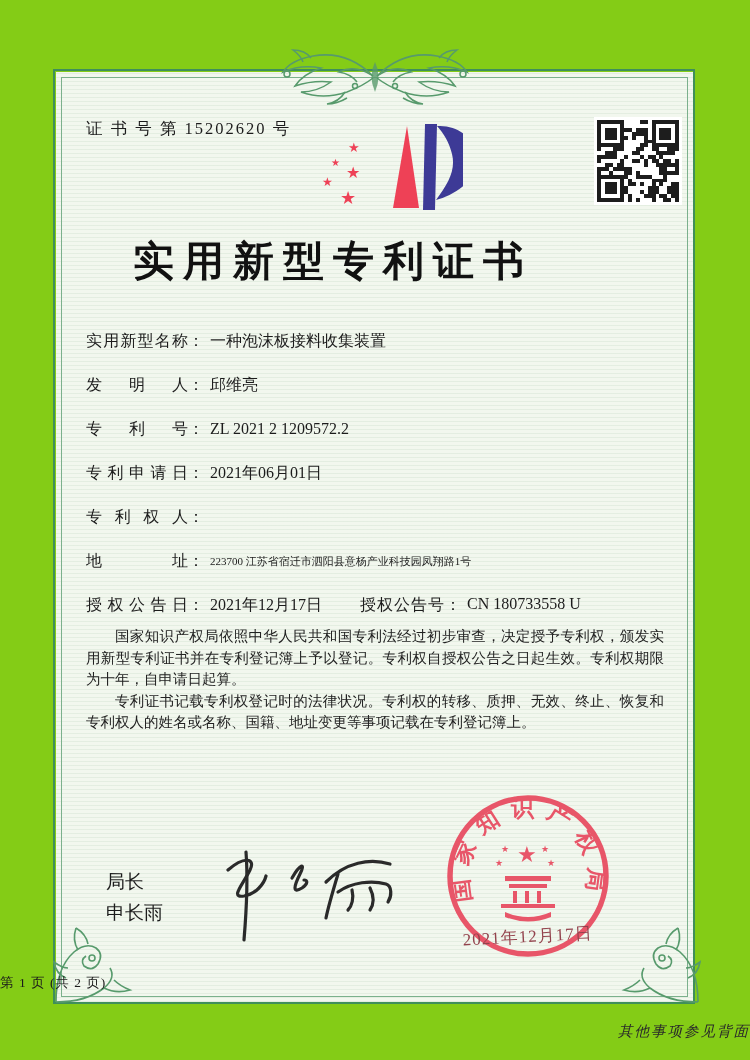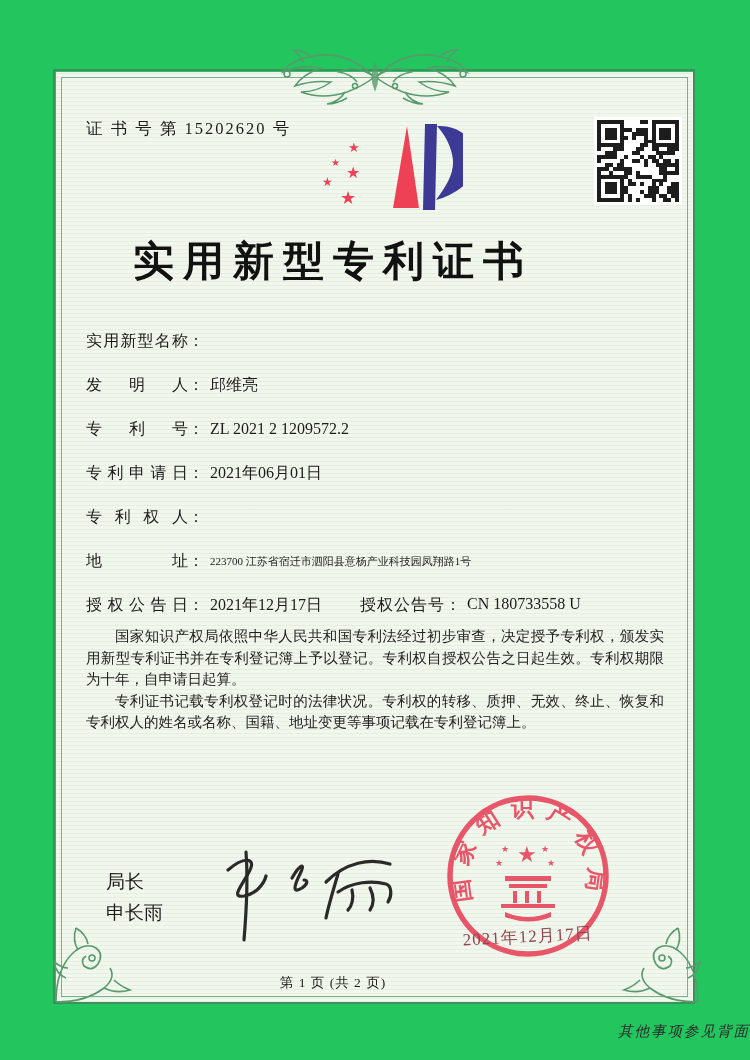--- a/index.html
+++ b/index.html
@@ -1,18 +1,18 @@
 <!DOCTYPE html>
 <html><head>
 <meta charset="utf-8">
 <style>
   html,body{margin:0;padding:0;background:#ffffff;}
   .page{
     position:relative; width:750px; height:1060px; margin:0 auto;
-    background:#22c55e; overflow:hidden;
+    background:#84cc16; overflow:hidden;
     font-family:"Liberation Serif","DejaVu Serif",serif;
     color:#1c1c1c;
   }
   
   .paper-texture{
     position:absolute; left:56px; top:72px; width:637px; height:930px;
     background:
       repeating-linear-gradient(0deg, rgba(140,180,145,0.14) 0 1px, transparent 1px 4px),
       #f2f7ee;
     z-index:0;
@@ -65,21 +65,21 @@
     font-size:14.5px; line-height:21.5px; text-align:justify; color:#222;
   }
   .bodytext p{margin:0; text-indent:2em;}
   
   .sig-labels{position:absolute; left:106px; top:866px; z-index:3; font-size:19px; line-height:31px;}
   .sig-script{position:absolute; left:200px; top:838px; z-index:4;}
   
   .seal{position:absolute; left:433px; top:790px; z-index:5; opacity:0.92;}
   
   .page-info{
-    position:absolute; left:0; top:974px; width:666px; text-align:center;
+    position:absolute; left:0; top:974px; width:666px; 
     font-size:13.5px; z-index:3; letter-spacing:1px;
   }
   .back-note{
     position:absolute; left:0; top:1022px; width:750px; text-align:right;
     font-size:14.5px; z-index:3; color:#2a2a2a; letter-spacing:2px; font-style:italic;
   }
 </style>
 </head>
 <body>
 
@@ -582,20 +582,21 @@
       <div></div>
       <div class="d"></div>
     </div>
 
   <div class="title">实用新型专利证书</div>
 
   <div class="fields">
     <div class="frow">
       <span class="flabel">实用新型名称</span>
         <span class="fcolon">：</span>
+      <span class="fvalue">一种泡沫板接料收集装置</span>
     </div>
     <div class="frow">
       <span class="flabel">发明人</span>
         <span class="fcolon">：</span>
       <span class="fvalue">邱维亮</span>
     </div>
     <div class="frow">
       <span class="flabel">专利号</span>
         <span class="fcolon">：</span>
       <span class="fvalue">ZL 2021 2 1209572.2</span>

